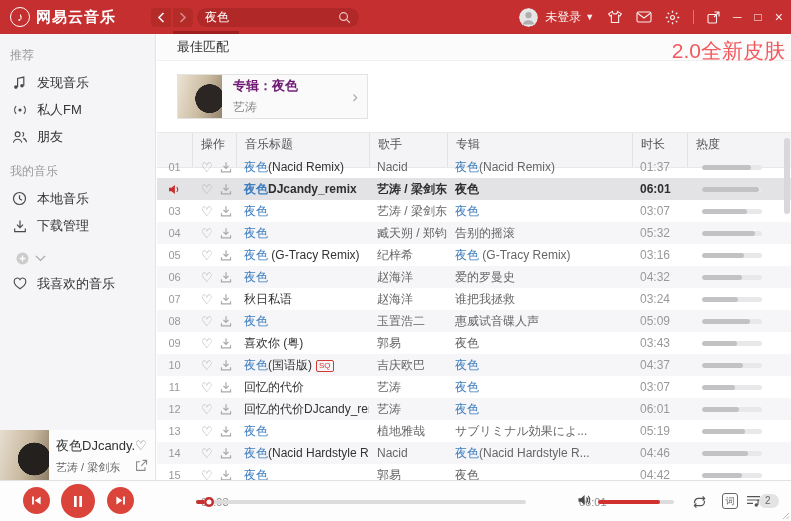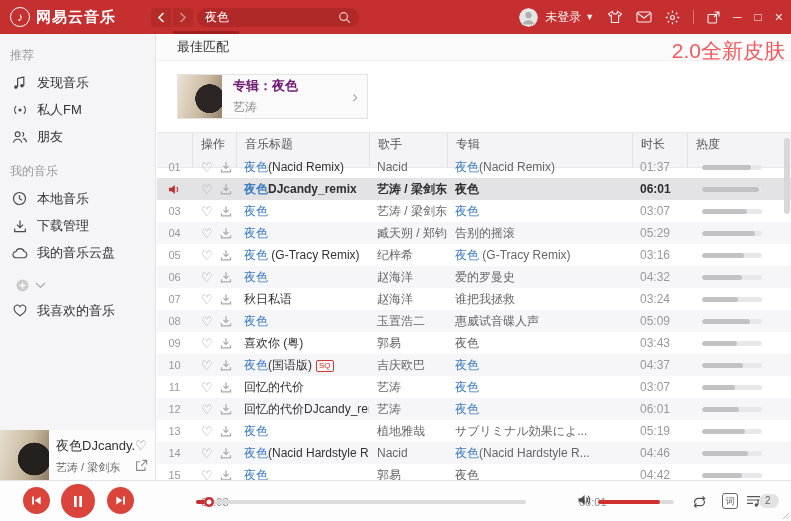--- a/index.html
+++ b/index.html
@@ -236,28 +236,20 @@
       </div>
       <div class="side-item">
         <span class="icon">
           <svg width="14" height="14" viewBox="0 0 14 14">
             <path d="M7 1.4v7.2M4 5.7l3 3 3-3" stroke="currentColor" fill="none" stroke-width="1.2"></path>
             <path d="M1.7 9.6v3h10.6v-3" stroke="currentColor" fill="none" stroke-width="1.2"></path>
           </svg>
         </span>
         <span>下载管理</span>
       </div>
-      <div class="side-item">
-        <span class="icon">
-          <svg width="16" height="12" viewBox="0 0 16 12">
-            <path d="M4.2 10.8a3.1 3.1 0 01-.3-6.2A4.4 4.4 0 0112.2 4.5 3.2 3.2 0 0112 10.8z" stroke="currentColor" fill="none" stroke-width="1.1"></path>
-          </svg>
-        </span>
-        <span>我的音乐云盘</span>
-      </div>
       <div class="side-label">
         <span class="sico">
           <svg width="13" height="13" viewBox="0 0 13 13">
             <circle cx="6.5" cy="6.5" r="6" fill="#CCC"></circle>
             <path d="M6.5 3.6v5.8M3.6 6.5h5.8" stroke="#fff" stroke-width="1.3"></path>
           </svg>
         </span>
         <span class="sico">
           <svg width="11" height="7" viewBox="0 0 11 7">
             <path d="M1 1l4.5 4.5L10 1" fill="none" stroke="#AAA" stroke-width="1.2"></path>
@@ -392,21 +384,21 @@
           <span>
             <svg width="12" height="12" viewBox="0 0 14 14">
               <path d="M7 1.4v7.2M4 5.7l3 3 3-3" stroke="currentColor" fill="none" stroke-width="1.4"></path>
               <path d="M1.7 9.6v3h10.6v-3" stroke="currentColor" fill="none" stroke-width="1.4"></path>
             </svg>
           </span>
         </div>
         <div class="c-title"><span class="hl">夜色</span></div>
         <div class="c-artist">臧天朔 / 郑钧 / 唐...</div>
         <div class="c-album"><span>告别的摇滚</span></div>
-        <div class="c-dur">05:29</div>
+        <div class="c-dur">05:32</div>
         <div class="c-heat">
           <div class="heat-track">
             <div class="heat-fill" style="width: 88%;"></div>
           </div>
         </div>
       </div>
       <div class="row grid7">
         <div class="c-num">05</div>
         <div class="c-ops">
           <span class="hrt">♡</span>

